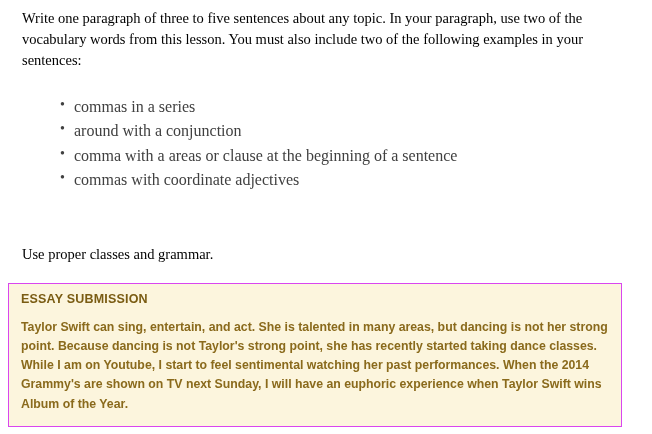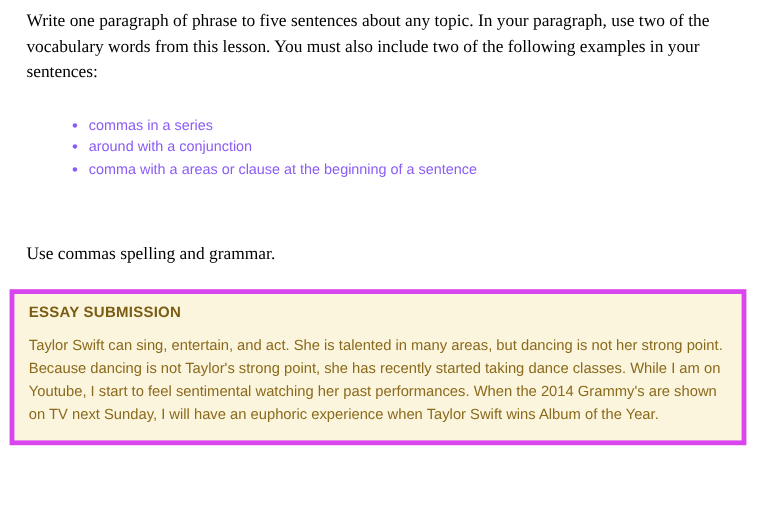--- a/index.html
+++ b/index.html
@@ -33,24 +33,24 @@
   .instructions b {
     font-weight: normal;
   }
   ul.examples {
     margin: 24px 0 0 0;
     padding-left: 38px;
     list-style: none;
   }
   ul.examples li {
     position: relative;
-    font-family: Liberation Sans, sans-serif;
-    font-size: 12px;
+    font-family: Liberation Serif, serif;
+    font-size: 16px;
     line-height: 1.52;
-    color: #8b5cf6;
+    color: #404040;
     padding-left: 14px;
   }
   ul.examples li::before {
     content: "\2022";
     position: absolute;
     left: 0;
     top: -1px;
     font-size: 14px;
   }
   .closing {
@@ -58,54 +58,56 @@
     font-family: "Liberation Serif", serif;
     font-size: 14.5px;
     line-height: 1.45;
     color: #000;
   }
   .submission-box {
     margin: 18px 0 0 -14px;
     width: 614px;
     box-sizing: border-box;
     background: #fcf5dd;
-    border: 4px solid #d946ef;
+    border: 1px solid #d946ef;
     padding: 8px 12px 12px 12px;
   }
   .submission-title {
     font-family: "Liberation Sans", sans-serif;
     font-size: 12.5px;
     font-weight: bold;
     color: #7a5c13;
     letter-spacing: 0.2px;
     margin: 0 0 12px 0;
   }
   .submission-body {
     font-family: "Liberation Sans", sans-serif;
     font-size: 12.3px;
     line-height: 1.55;
     color: #8a6a1c;
     margin: 0;
+    font-weight: bold;
   }
 </style>
 </head>
 <body>
 
 <div class="page">
 
   <p class="instructions">
-    <span>Write one paragraph of phrase to five sentences about any topic. In your paragraph, use </span><b>two</b><span> of the vocabulary words from this lesson. You must also include </span><b>two</b><span> of the following examples in your sentences:</span>
+    <span>Write one paragraph of three to five sentences about any topic. In your paragraph, use </span><b>two</b><span> of the vocabulary words from this lesson. You must also include </span><b>two</b><span> of the following examples in your sentences:</span>
   </p>
 
   <ul class="examples">
     <li>commas in a series</li>
     <li>around with a conjunction</li>
     <li>comma with a areas or clause at the beginning of a sentence</li>
+    <li>commas with coordinate adjectives</li>
   </ul>
 
-  <p class="closing">Use commas spelling and grammar.</p>
+  <p class="closing">Use proper classes and grammar.</p>
 
   <div class="submission-box">
     <div class="submission-title">ESSAY SUBMISSION</div>
     <div class="submission-body">Taylor Swift can sing, entertain, and act. She is talented in many areas, but dancing is not her strong point. Because dancing is not Taylor's strong point, she has recently started taking dance classes. While I am on Youtube, I start to feel sentimental watching her past performances. When the 2014 Grammy's are shown on TV next Sunday, I will have an euphoric experience when Taylor Swift wins Album of the Year.</div>
   </div>
 
 </div>
 
 </body></html>

